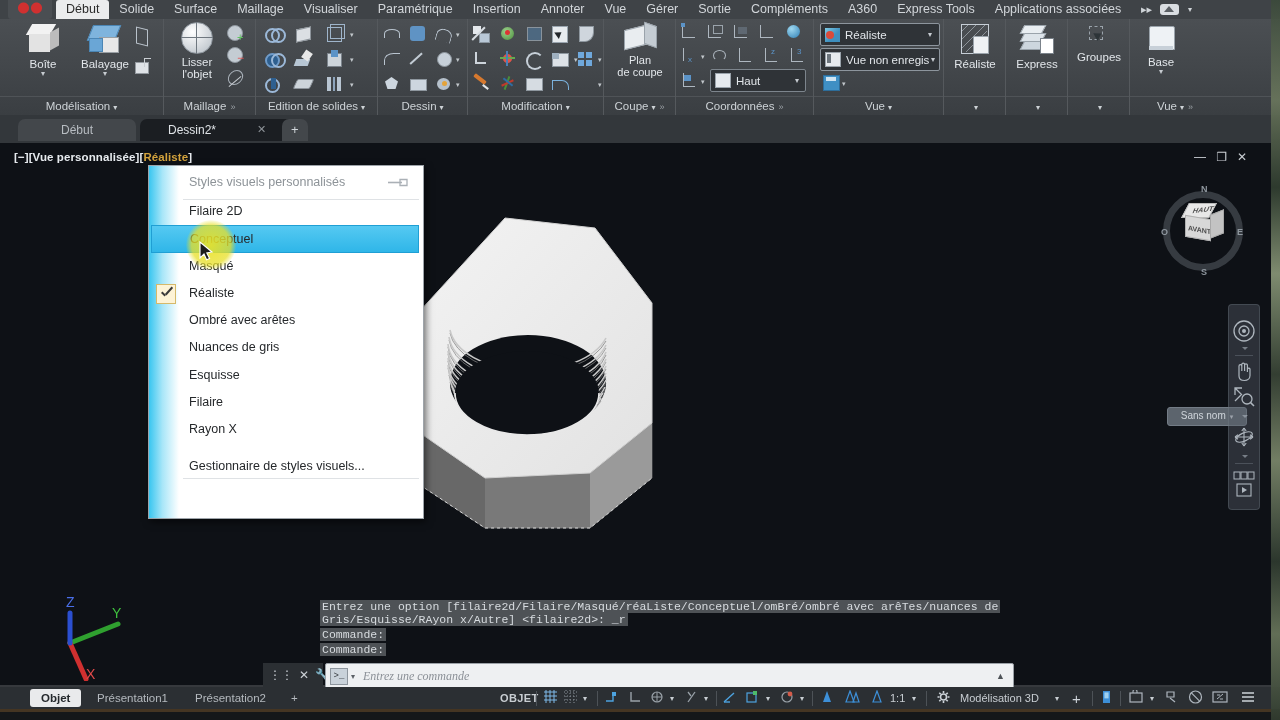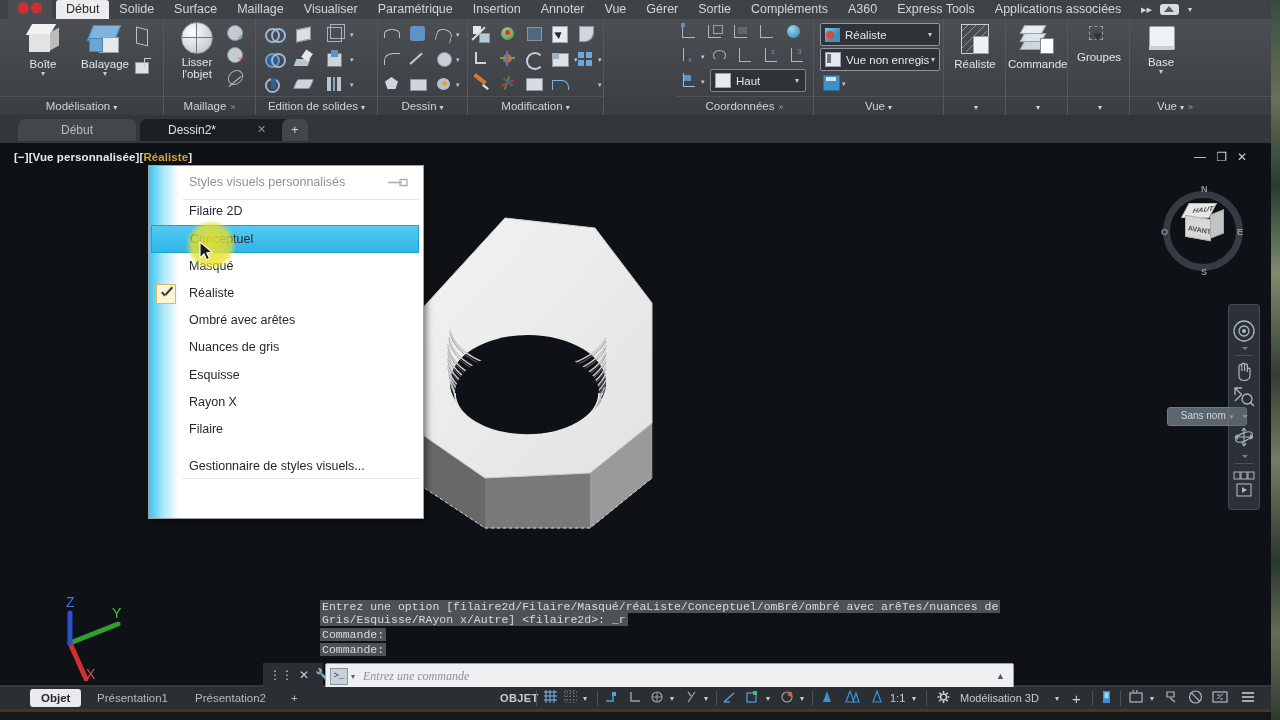--- a/index.html
+++ b/index.html
@@ -369,20 +369,31 @@
       <div class="ico sm" style="left:56px;top:55px;">
         <div style="position:absolute;left:3px;top:4px;width:13px;height:12px;border-radius:50%;background:#b6c1cc;"></div>
         <div style="position:absolute;left:8px;top:7px;width:5px;height:5px;border-radius:50%;background:#e4a33a;"></div>
       </div>
       <span class="arr" style="left:78px;top:12px;">▾</span>
       <span class="arr" style="left:78px;top:37px;">▾</span>
       <span class="arr" style="left:78px;top:62px;">▾</span>
       <div class="ptitle"><span>Dessin</span><span class="car">▾</span></div>
     </div>
 
+    <div class="panel" style="left:604px;width:72px;">
+      <div class="bigbtn" style="left:6px;width:60px;">
+        <div style="width:36px;height:30px;margin:0 auto;position:relative;">
+          <div style="position:absolute;left:2px;top:5px;width:24px;height:18px;background:#e9edf0;border:1px solid #9aa3ab;transform:skewY(-14deg);"></div>
+          <div style="position:absolute;left:22px;top:2px;width:11px;height:20px;background:#c4ccd3;border:1px solid #9aa3ab;transform:skewY(20deg);"></div>
+        </div>
+        <div class="lbl" style="font-size:11px;">Plan</div>
+        <div class="lbl2" style="font-size:11px;">de coupe</div>
+      </div>
+      <div class="ptitle"><span>Coupe</span><span class="car">▾</span><span class="dbl">»</span></div>
+    </div>
 
     <div class="panel" style="left:676px;width:138px;">
       <div class="ico sm" style="left:4px;top:3px;">
         <div style="position:absolute;left:2px;top:3px;width:1px;height:13px;background:#aeb7c0;"></div>
         <div style="position:absolute;left:2px;top:15px;width:13px;height:1px;background:#aeb7c0;"></div>
         <div style="position:absolute;left:1px;top:1px;width:4px;height:4px;background:#5b93c7;"></div>
       </div>
       <div class="ico sm" style="left:30px;top:3px;">
         <div style="position:absolute;left:2px;top:3px;width:1px;height:13px;background:#aeb7c0;"></div>
         <div style="position:absolute;left:2px;top:15px;width:13px;height:1px;background:#aeb7c0;"></div>
@@ -472,21 +483,21 @@
     </div>
 
     <div class="panel" style="left:1006px;width:62px;">
       <div class="bigbtn" style="left:2px;width:58px;">
         <div style="width:34px;height:34px;margin:0 auto;position:relative;">
           <div style="position:absolute;left:2px;top:3px;width:20px;height:7px;background:#e9eef2;border:1px solid #9aa3ab;transform:skewX(-28deg);"></div>
           <div style="position:absolute;left:2px;top:11px;width:20px;height:7px;background:#dde4ea;border:1px solid #9aa3ab;transform:skewX(-28deg);"></div>
           <div style="position:absolute;left:2px;top:19px;width:20px;height:7px;background:#cdd6de;border:1px solid #9aa3ab;transform:skewX(-28deg);"></div>
           <div style="position:absolute;left:20px;top:16px;width:12px;height:14px;background:#fff;border:1px solid #7b838b;"></div>
         </div>
-        <div class="lbl">Commande</div>
+        <div class="lbl">Express</div>
       </div>
       <div class="ptitle"><span class="car">▾</span></div>
     </div>
 
     <div class="panel" style="left:1068px;width:62px;">
       <div class="bigbtn" style="left:2px;width:58px;top:6px;">
         <div style="width:26px;height:24px;margin:0 auto;position:relative;">
           <div style="position:absolute;left:3px;top:1px;width:12px;height:12px;border:1px dashed #9aa3ab;"></div>
           <div style="position:absolute;left:9px;top:6px;width:0;height:0;border-left:7px solid #2d3438;border-top:4px solid transparent;border-bottom:5px solid transparent;transform:rotate(-28deg);"></div>
         </div>
@@ -664,22 +675,22 @@
       <div id="vs-rows" style="position:relative;">
           <div class="vrow head">Styles visuels personnalisés</div>
           <div class="vsep" style="top: 33px;"></div>
           <div class="vrow"><span>Filaire 2D</span></div>
           <div class="vrow sel"><span>Conceptuel</span></div>
           <div class="vrow"><span>Masqué</span></div>
           <div class="vrow"><span class="vcheck" style="top: 4px;"></span><span>Réaliste</span></div>
           <div class="vrow"><span>Ombré avec arêtes</span></div>
           <div class="vrow"><span>Nuances de gris</span></div>
           <div class="vrow"><span>Esquisse</span></div>
+          <div class="vrow"><span>Filaire</span></div>
           <div class="vrow"><span>Rayon X</span></div>
-          <div class="vrow"><span>Filaire</span></div>
           <div class="vsep" style="top: 312px;"></div>
           <div class="vrow" style="margin-top: 9px;">Gestionnaire de styles visuels...</div>
         </div>
       <svg class="submenu-arrow" viewBox="0 0 22 9">
         <path d="M1 4.5h14" stroke="#aab0b6" stroke-width="1.6" fill="none"></path>
         <path d="M13 1.5h7v6h-7z" fill="none" stroke="#aab0b6" stroke-width="1.3"></path>
       </svg>
       <div class="cursorhl" style="left:37px;top:54px;"></div>
       <svg class="mousecur" style="left:50px;top:75px;" viewBox="0 0 16 22">
         <path d="M1 1l0 16 4-4 2.6 5.8 3-1.4L7.8 12 13 11z" fill="#1c1c1c" stroke="#ffffff" stroke-width="1.1"></path>

